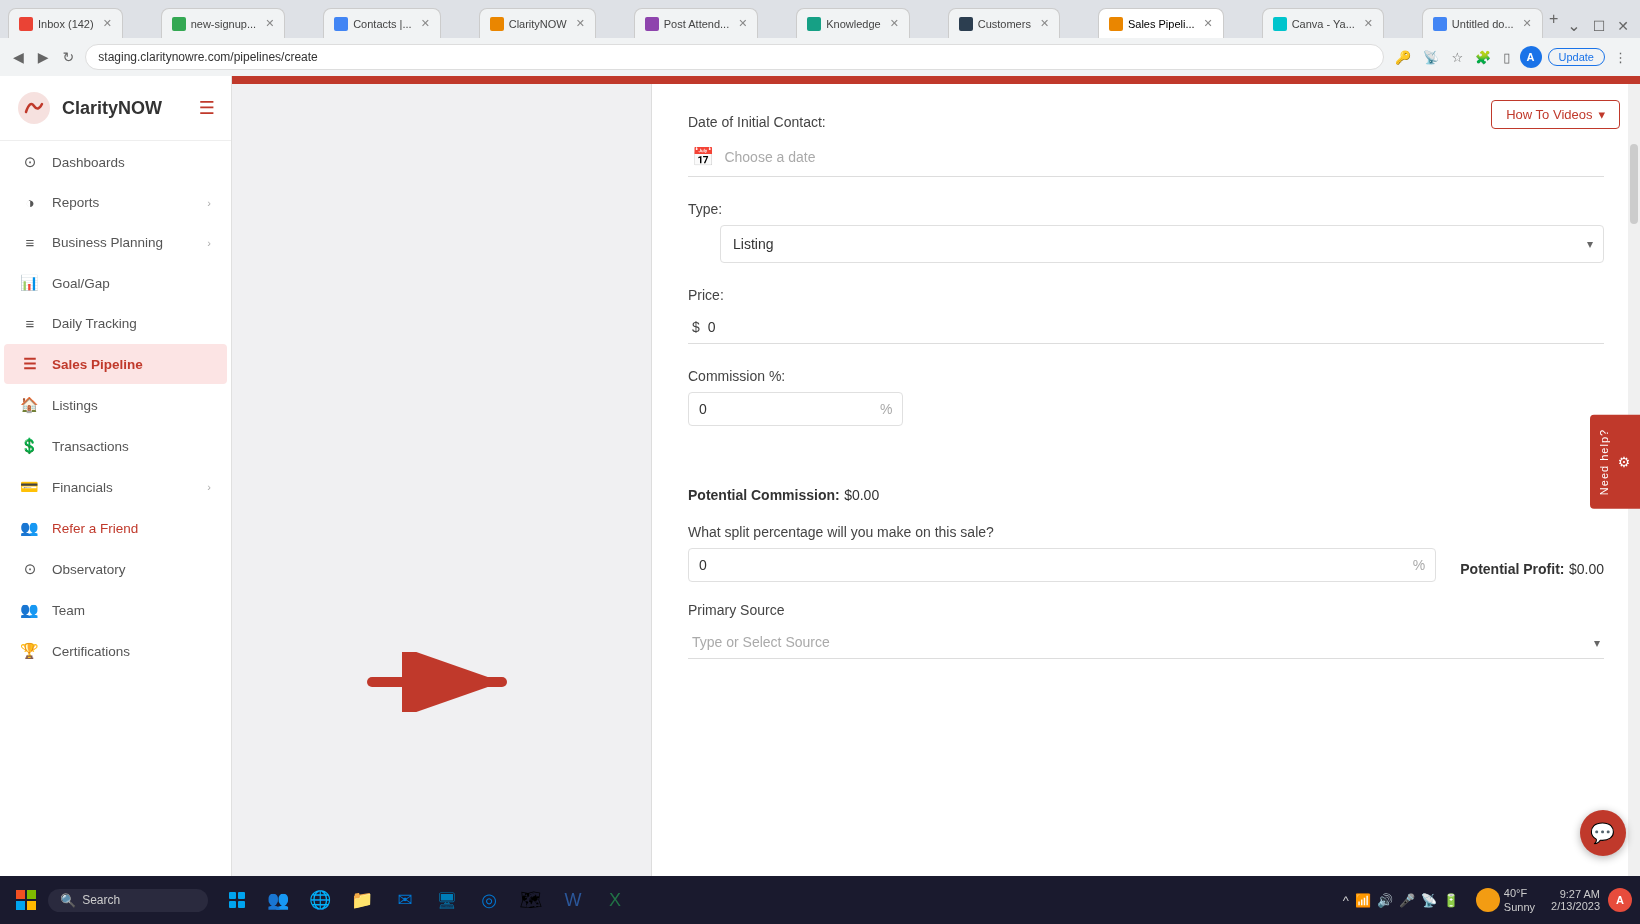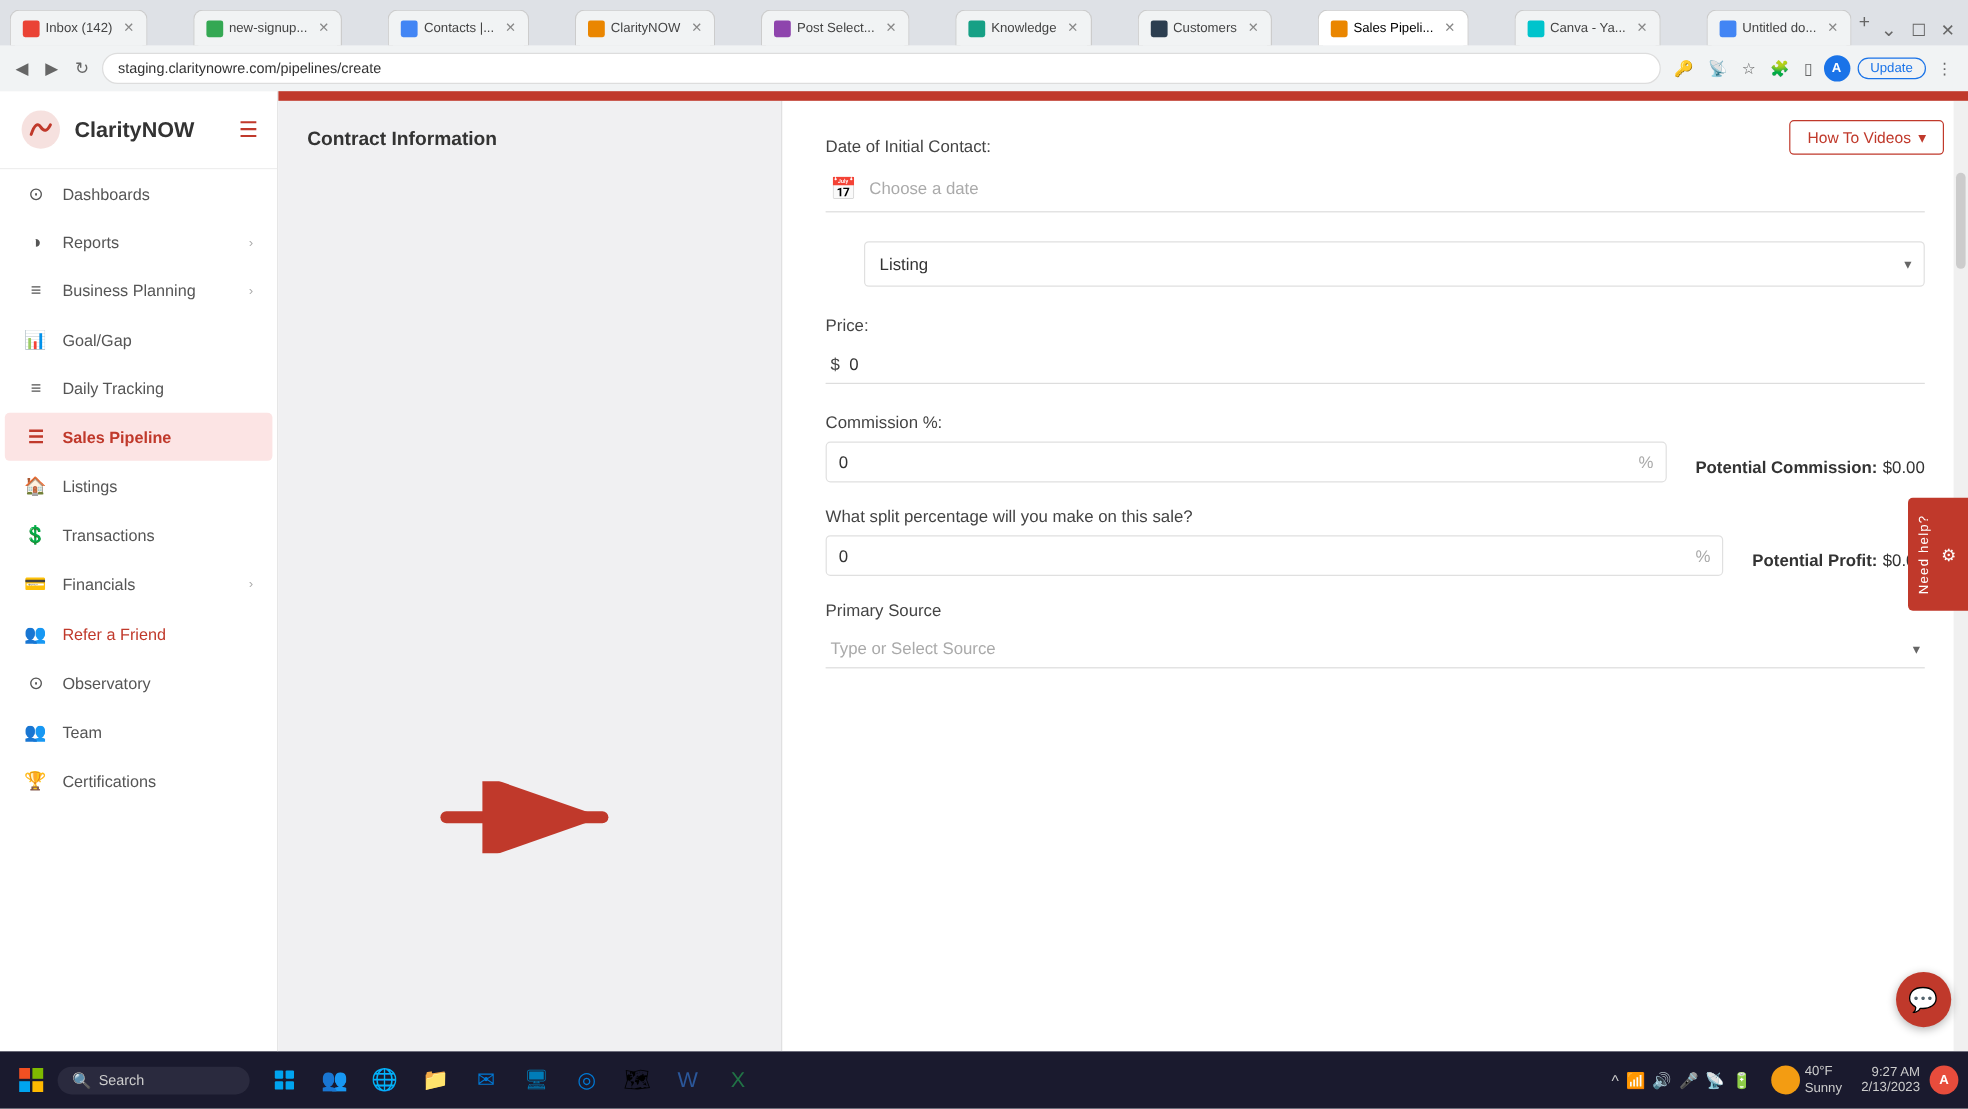--- a/index.html
+++ b/index.html
@@ -56,21 +56,21 @@
     .date-placeholder { color: #aaa; font-size: 14px; }
 
     .select-wrapper { position: relative; border: 1px solid #e0e0e0; border-radius: 4px; margin-left: 32px; }
     .select-field { width: 100%; padding: 10px 12px; font-size: 14px; color: #333; appearance: none; border: none; background: transparent; outline: none; cursor: pointer; }
     .select-chevron { position: absolute; right: 10px; top: 50%; transform: translateY(-50%); color: #666; font-size: 12px; }
 
     .price-input-wrapper { display: flex; align-items: center; gap: 8px; border-bottom: 1px solid #ddd; padding: 8px 4px; }
     .currency-symbol { color: #444; font-size: 14px; }
     .price-input { border: none; outline: none; font-size: 14px; color: #333; width: 100%; }
 
-    .commission-row { display: flex; gap: 24px; align-items: flex-start; }
+    .commission-row { display: flex; gap: 24px; align-items: flex-start; flex-direction: column; }
     .commission-left { flex: 1; }
     .commission-right { display: flex; align-items: center; padding-top: 36px; }
     .potential-label { font-size: 14px; font-weight: 600; color: #333; }
     .potential-value { font-size: 14px; color: #333; }
 
     .percent-input-wrapper { border: 1px solid #e0e0e0; border-radius: 4px; display: flex; align-items: center; padding: 8px 10px; }
     .percent-input { border: none; outline: none; font-size: 14px; color: #333; flex: 1; }
     .percent-symbol { color: #aaa; font-size: 14px; }
 
     .split-row { display: flex; gap: 24px; align-items: flex-start; }
@@ -130,21 +130,21 @@
     <span class="tab-title">Contacts |...</span>
     <span class="tab-close">✕</span>
   </div>
         <div class="tab">
     <div class="tab-favicon fav-orange"></div>
     <span class="tab-title">ClarityNOW</span>
     <span class="tab-close">✕</span>
   </div>
         <div class="tab">
     <div class="tab-favicon fav-purple"></div>
-    <span class="tab-title">Post Select...</span>
+    <span class="tab-title">Post Attend...</span>
     <span class="tab-close">✕</span>
   </div>
         <div class="tab">
     <div class="tab-favicon fav-teal"></div>
     <span class="tab-title">Knowledge</span>
     <span class="tab-close">✕</span>
   </div>
         <div class="tab">
     <div class="tab-favicon fav-dark"></div>
     <span class="tab-title">Customers</span>
@@ -272,21 +272,20 @@
     <span class="nav-icon">🏆</span>
     <span class="nav-label">Certifications</span>
 
   </div>
       </div>
   </div>
 
   <div class="main-content" style="padding-top:8px;">
 
     <div class="form-left">
-      <h2>Contract Information</h2>
 
       <div style="position:absolute; bottom:160px; left:50%; transform:translateX(-50%);">
         <svg width="160" height="60" viewBox="0 0 160 60">
           <defs>
             <marker id="arrowhead" markerWidth="10" markerHeight="7" refX="10" refY="3.5" orient="auto">
               <polygon points="0 0, 10 3.5, 0 7" fill="#c0392b"></polygon>
             </marker>
           </defs>
           <line x1="10" y1="30" x2="140" y2="30" stroke="#c0392b" stroke-width="10" marker-end="url(#arrowhead)" stroke-linecap="round"></line>
         </svg>
@@ -306,20 +305,21 @@
 
       <div class="form-group">
         <label class="form-label">Date of Initial Contact:</label>
         <div class="date-input">
           <span class="date-icon">📅</span>
           <span class="date-placeholder">Choose a date</span>
         </div>
       </div>
 
       <div class="form-group">
+        <label class="form-label">Type:</label>
         <div class="select-wrapper">
           <select class="select-field">
             <option>Listing</option>
           </select>
           <span class="select-chevron">▾</span>
         </div>
       </div>
 
       <div class="form-group">
         <label class="form-label">Price:</label>

